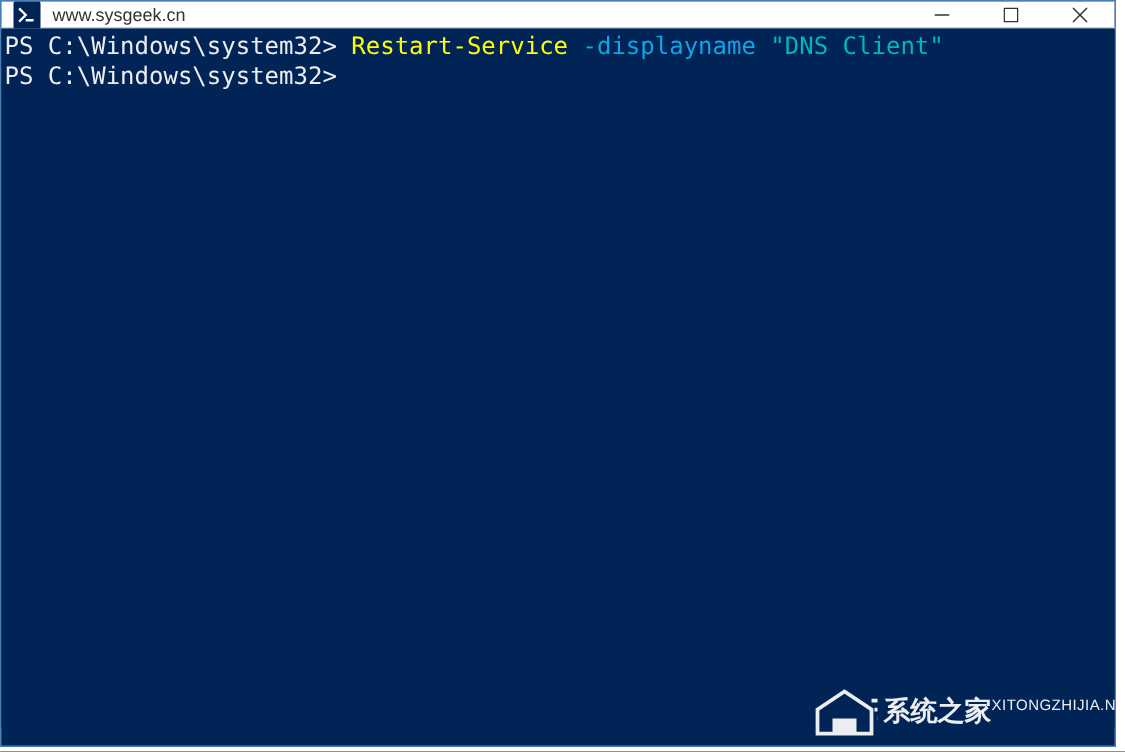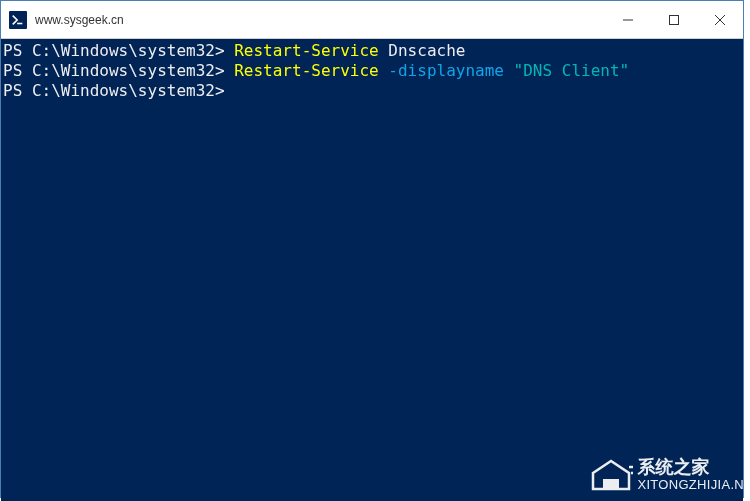--- a/index.html
+++ b/index.html
@@ -16,21 +16,21 @@
       position: relative;
     }
     .window {
       width: 744px;
       height: 498px;
       border: 1px solid #4a7fb5;
       position: relative;
       background: #012456;
     }
     .titlebar {
-      height: 38px;
+      height: 18px;
       background: #ffffff;
       display: flex;
       align-items: center;
       border-bottom: 1px solid #d0d0d0;
     }
     .titlebar-icon {
       width: 18px;
       height: 18px;
       margin-left: 8px;
       margin-right: 8px;
@@ -112,29 +112,29 @@
     }
     .watermark-logo {
       width: 44px;
       height: 36px;
       margin-right: 4px;
     }
     .watermark-text {
       color: #ffffff;
       font-family: "Microsoft YaHei", sans-serif;
       display: flex;
-      flex-direction: column;
+      flex-direction: row;
       line-height: 1.1;
     }
     .watermark-main {
       font-size: 18px;
       font-weight: bold;
     }
     .watermark-sub {
-      font-size: 13px;
+      font-size: 10px;
       letter-spacing: 0.3px;
       text-align: right;
     }
   </style>
 </head>
 <body>
 
 <div class="window">
   <div class="titlebar">
     <div class="titlebar-icon">
@@ -157,21 +157,20 @@
       </div>
       <div class="window-control close">
         <svg width="10" height="10" viewBox="0 0 10 10">
             <line x1="0" y1="0" x2="10" y2="10" stroke="#333" stroke-width="1"></line>
             <line x1="10" y1="0" x2="0" y2="10" stroke="#333" stroke-width="1"></line>
           </svg>
       </div>
     </div>
   </div>
   <div class="terminal">
-    <div class="line"><span class="prompt">PS C:\Windows\system32&gt;</span> <span class="cmd">Restart-Service</span> <span class="arg-white">Dnscache</span></div>
     <div class="line"><span class="prompt">PS C:\Windows\system32&gt;</span> <span class="cmd">Restart-Service</span> <span class="param">-displayname</span> <span class="string">"DNS Client"</span></div>
     <div class="line"><span class="prompt">PS C:\Windows\system32&gt;</span> <span class="cursor"></span></div>
   </div>
 </div>
 
 <div class="watermark">
   <svg class="watermark-logo" viewBox="0 0 44 36">
     <path d="M4 16 L22 4 L40 16 L40 32 L4 32 Z" fill="none" stroke="#ffffff" stroke-width="2.5"></path>
     <rect x="14" y="22" width="16" height="10" fill="#ffffff"></rect>
     <line x1="40" y1="10" x2="48" y2="10" stroke="#ffffff" stroke-width="2.5"></line>

